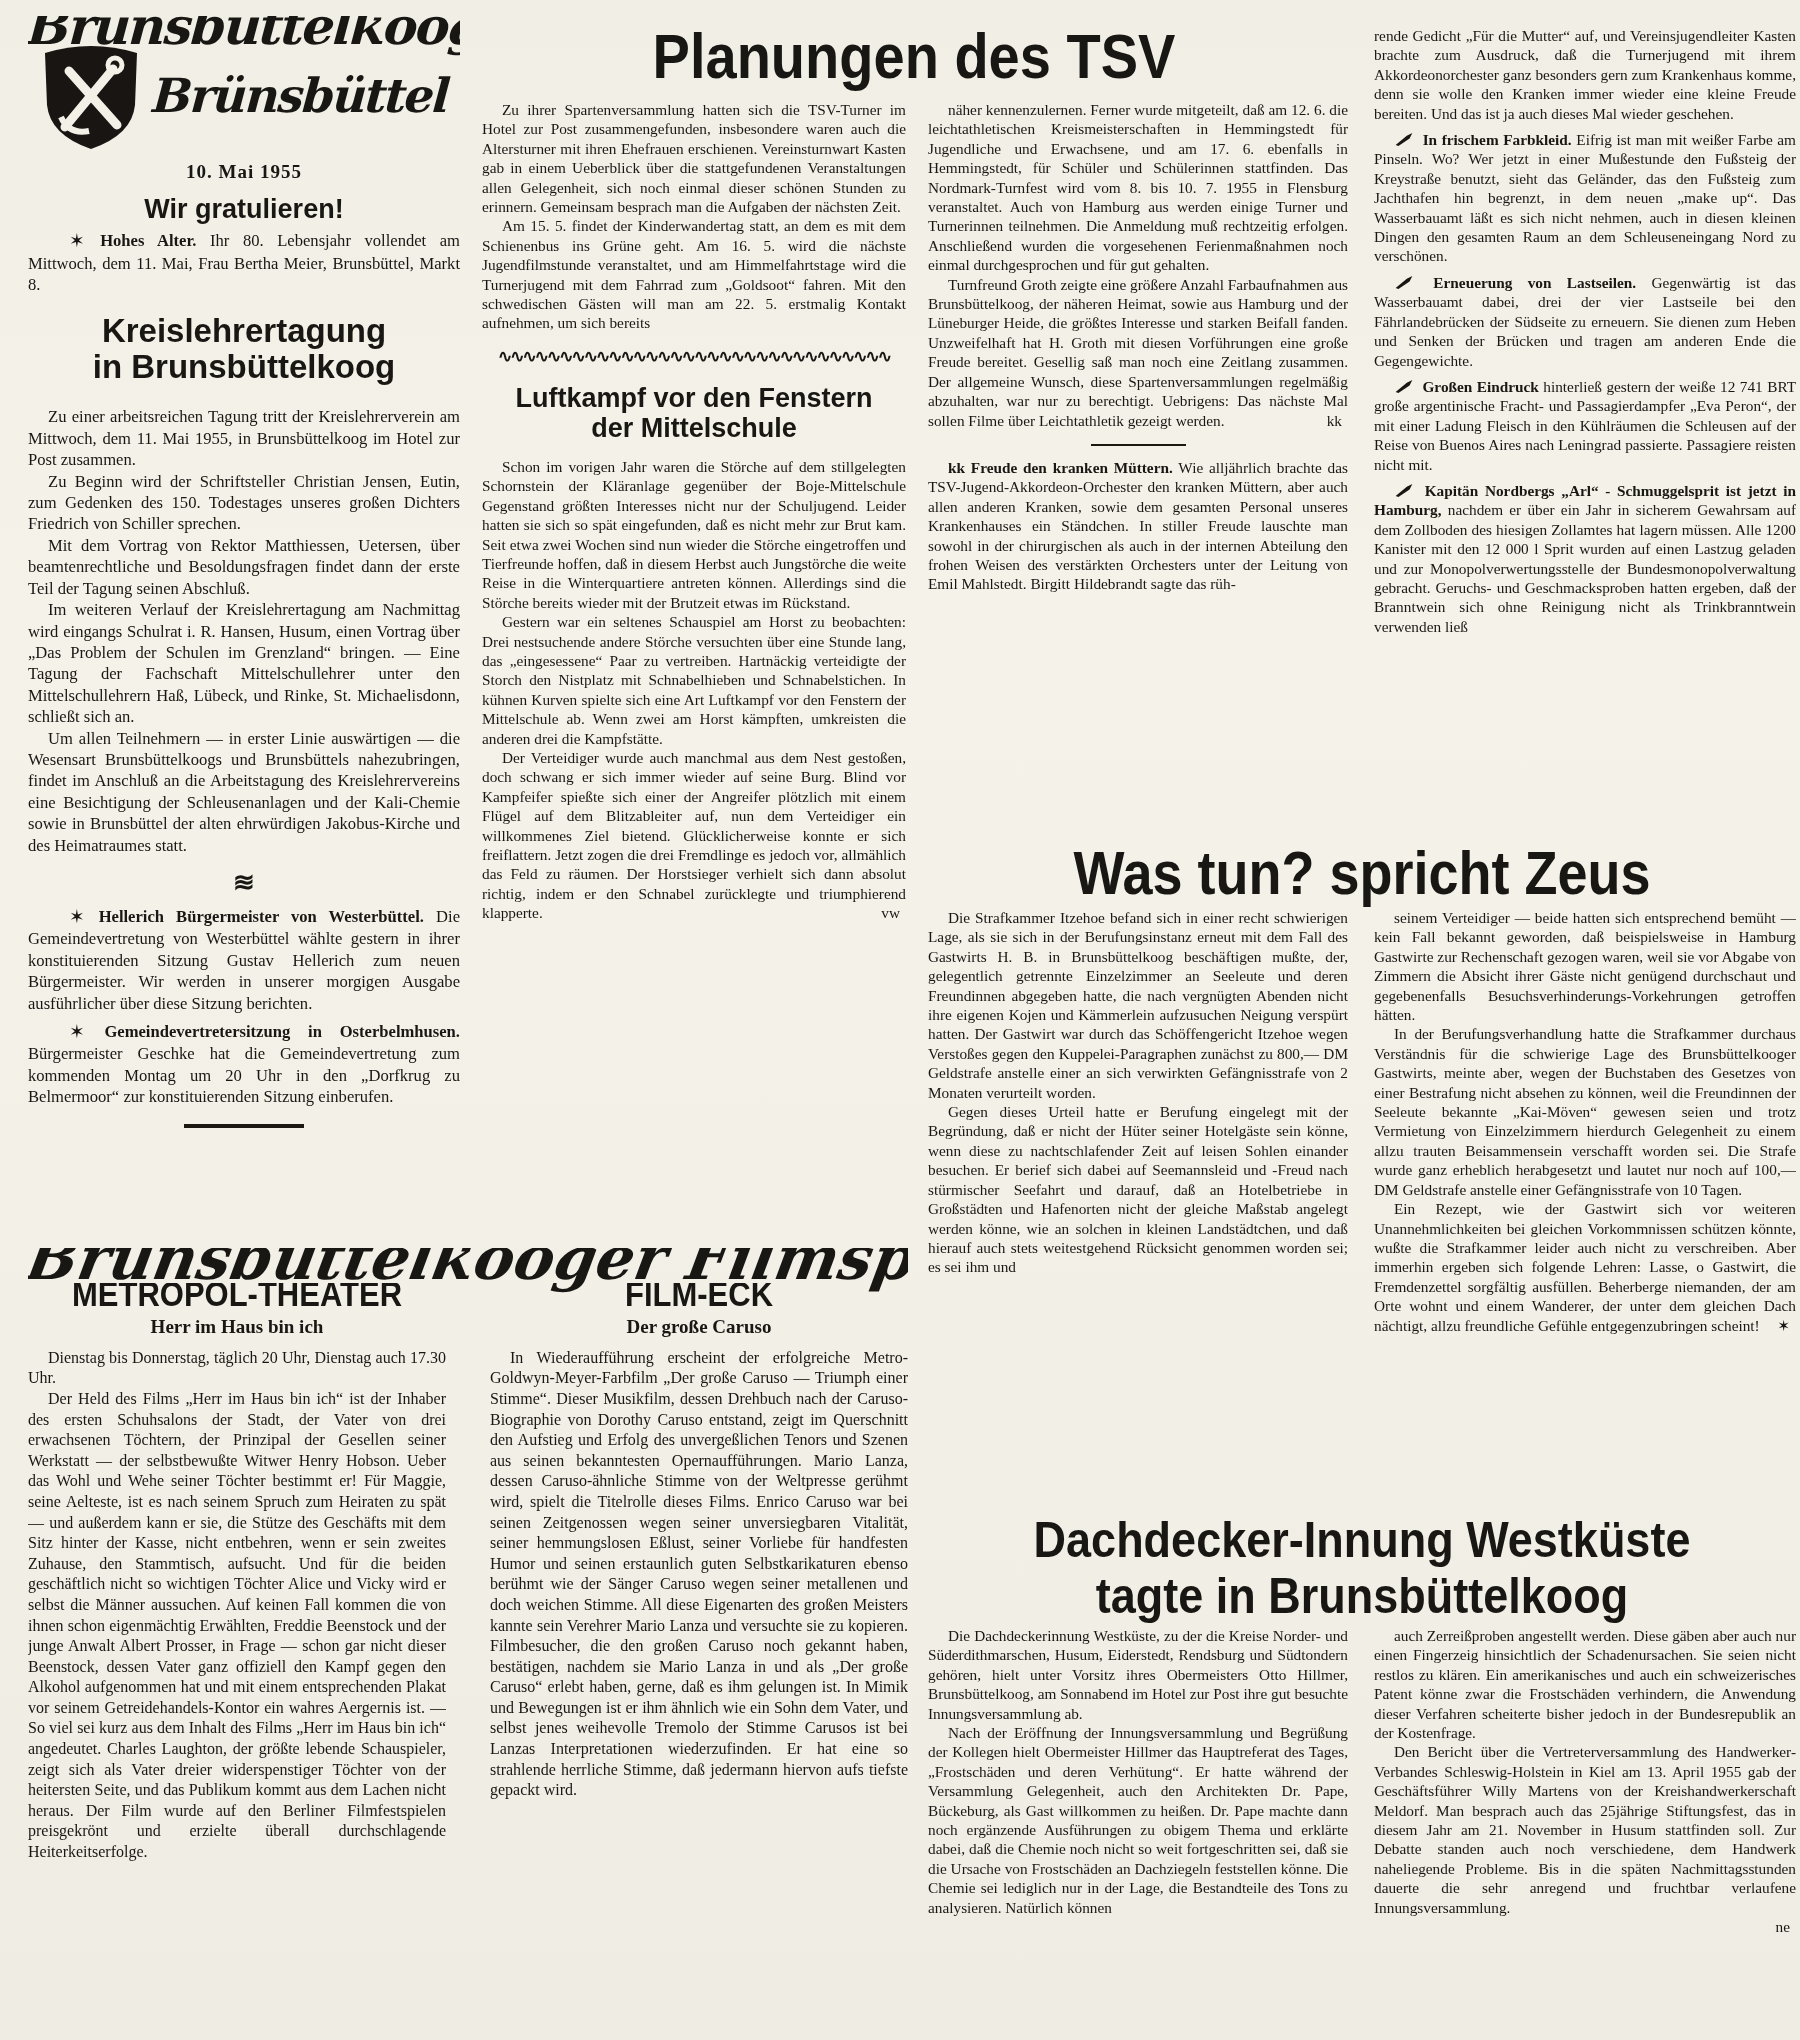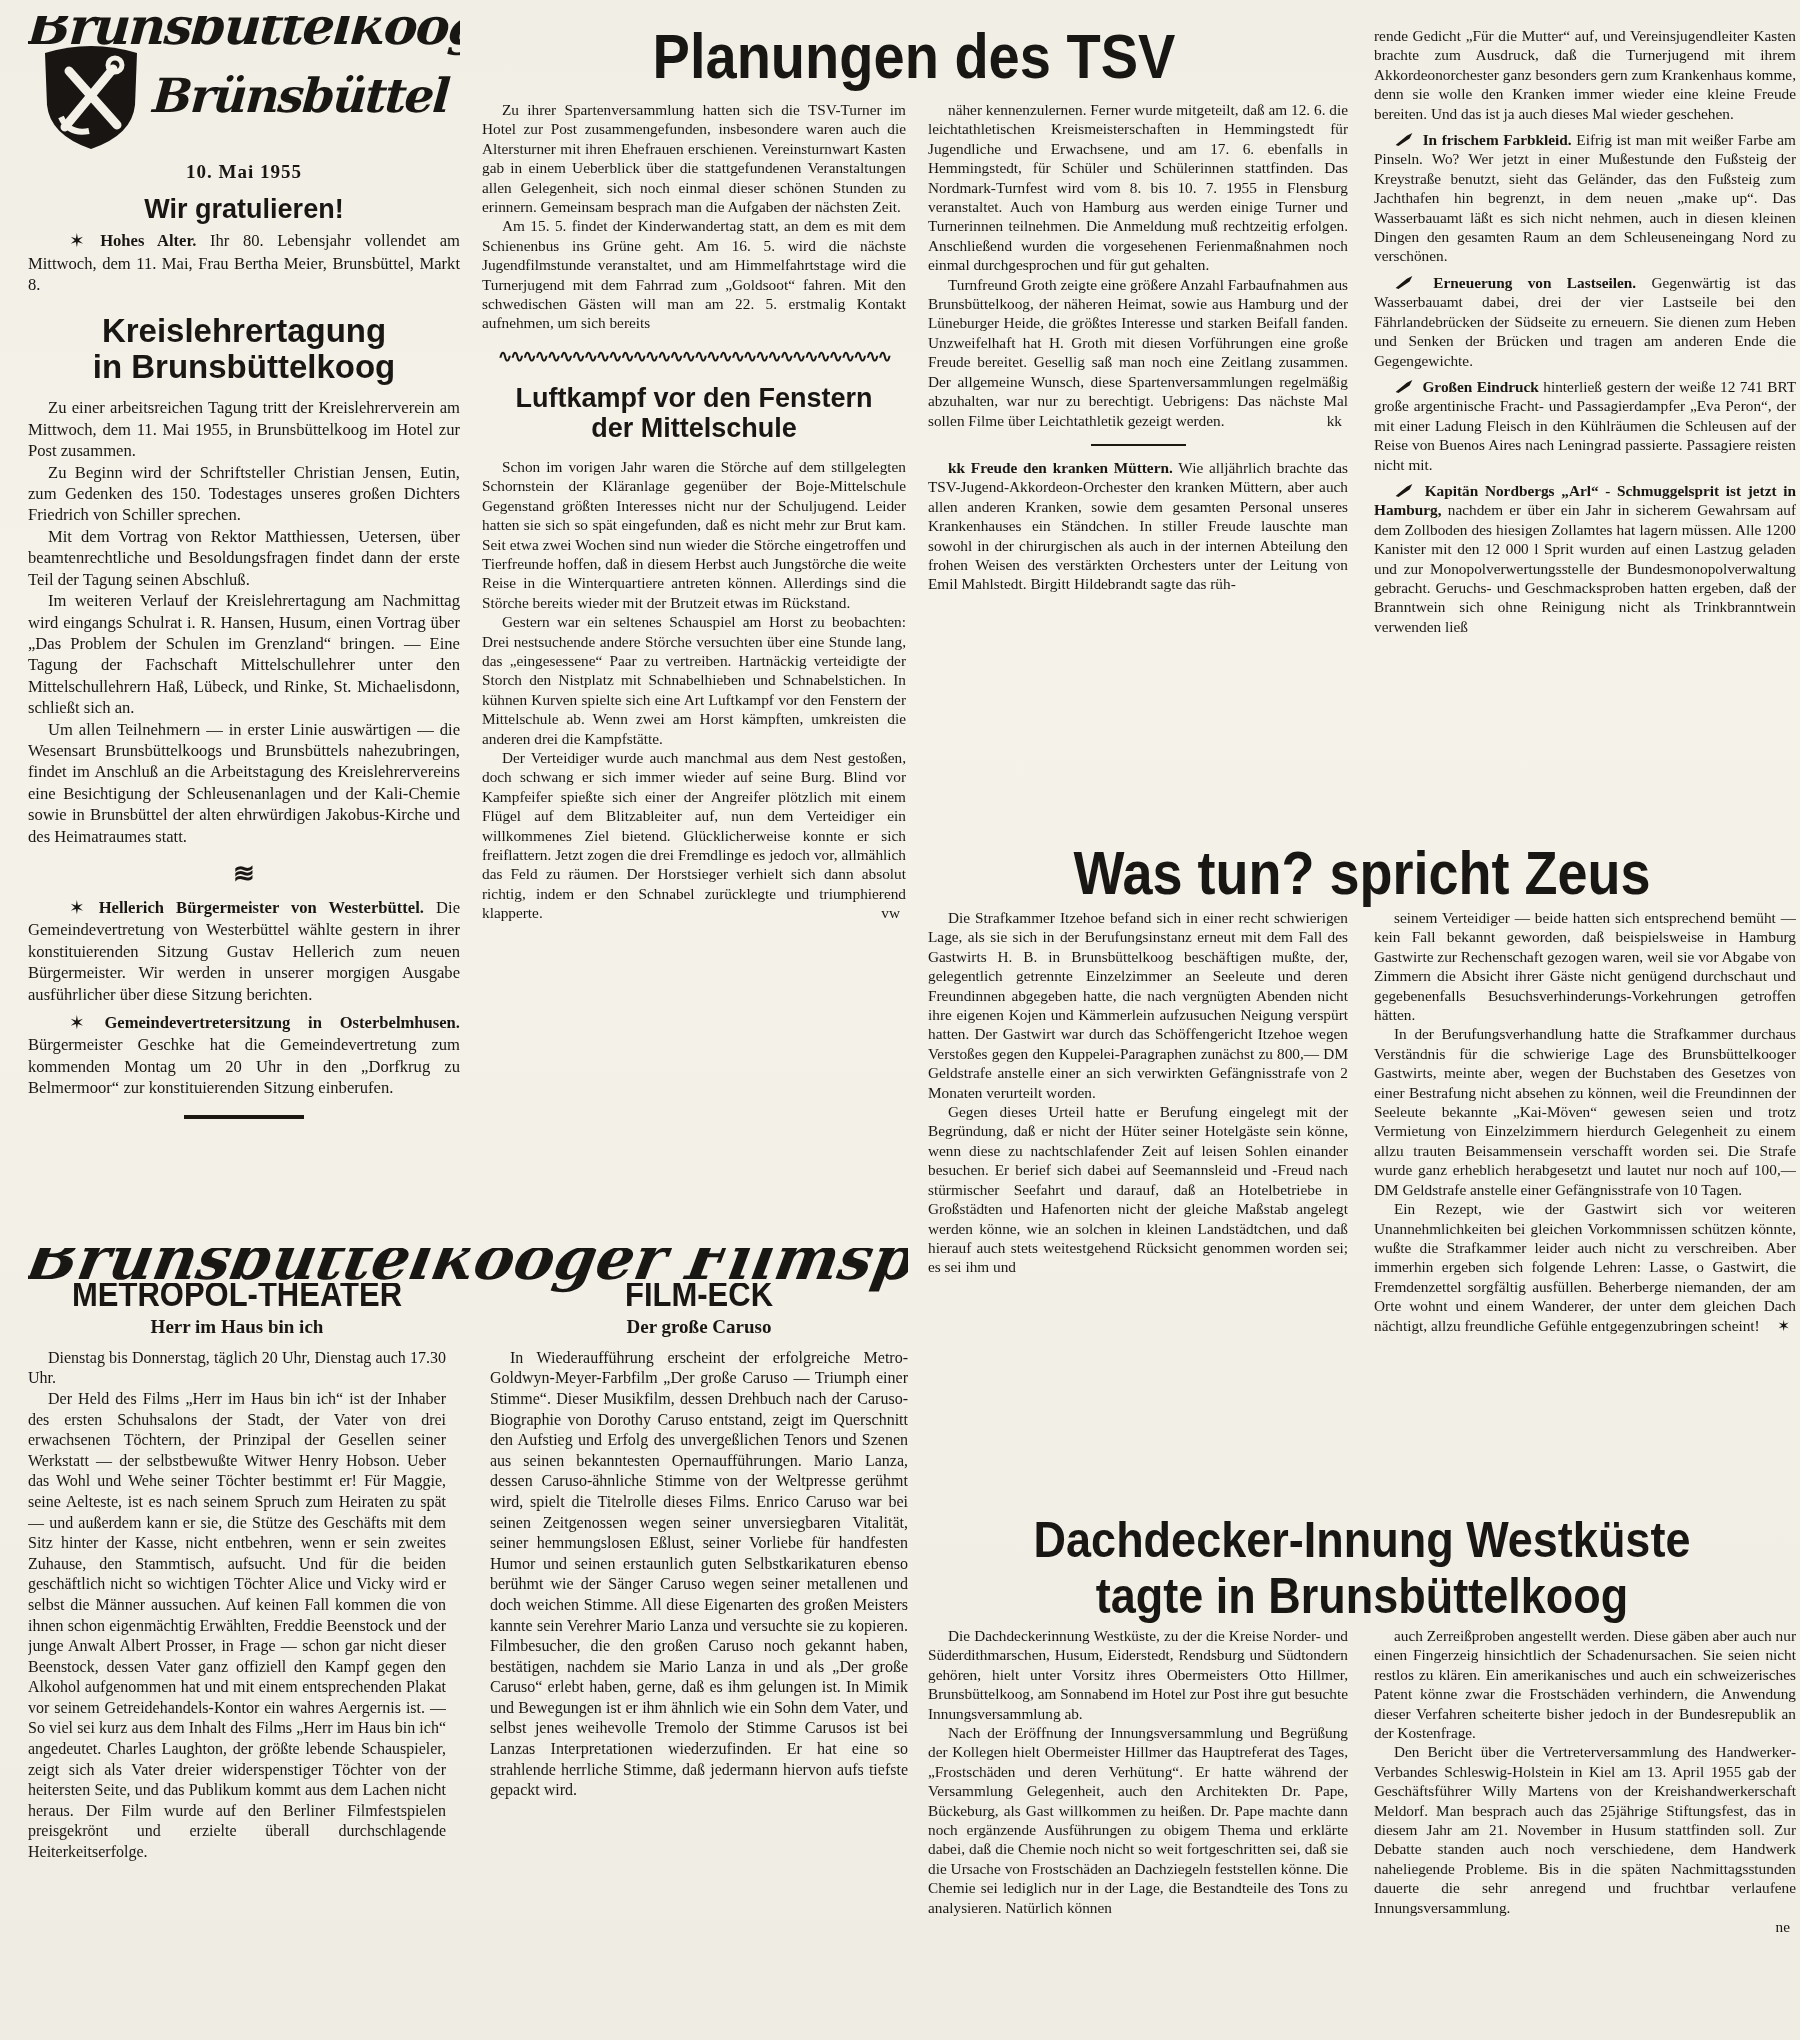--- a/index.html
+++ b/index.html
@@ -18,21 +18,21 @@
   .masthead{text-align:center;}
   .mast-line1{font-family:"DejaVu Serif",serif;font-weight:bold;font-style:italic;
     font-size:51px;letter-spacing:-2px;transform:skewX(-4deg);white-space:nowrap;}
   .mast-row2{display:flex;align-items:center;justify-content:center;gap:10px;margin-top:2px;}
   .mast-line2{font-family:"DejaVu Serif",serif;font-weight:bold;font-style:italic;
     font-size:47px;letter-spacing:-2px;transform:skewX(-4deg);white-space:nowrap;}
   .date-line{font-weight:bold;font-size:19px;margin-top:10px;letter-spacing:1px;}
   .h-gratulieren{font-family:"Liberation Sans",sans-serif;font-weight:bold;font-size:27px;
     text-align:center;margin:16px 0 10px 0;}
   .h-col1{font-family:"Liberation Sans",sans-serif;font-weight:bold;font-size:33px;line-height:36px;
-    text-align:center;margin:18px 0 12px 0;}
+    text-align:center;margin:18px 0 21px 0;}
   .brief{margin-top:7px;}
   .star-icon{display:inline-block;font-style:normal;font-size:15px;transform:scale(1.25);
     margin-right:6px;color:#191713;}
   .pen-icon{display:inline-block;width:20px;height:13px;vertical-align:-1px;margin-right:4px;}
   .wave-rule{text-align:center;font-size:17px;letter-spacing:-2px;line-height:20px;
     margin:14px 0 10px 0;overflow:hidden;white-space:nowrap;}
   .wave-rule::before{content:"∿∿∿∿∿∿∿∿∿∿∿∿∿∿∿∿∿∿∿∿∿∿∿∿∿∿∿∿∿∿∿∿";font-weight:bold;}
   .mini-wave{text-align:center;font-size:26px;line-height:26px;margin:14px 0 10px 0;}
   .mini-wave::before{content:"≋";font-weight:bold;}
   .heavy-rule{width:120px;border-top:4px solid #1a1810;margin:16px auto 0 auto;}

